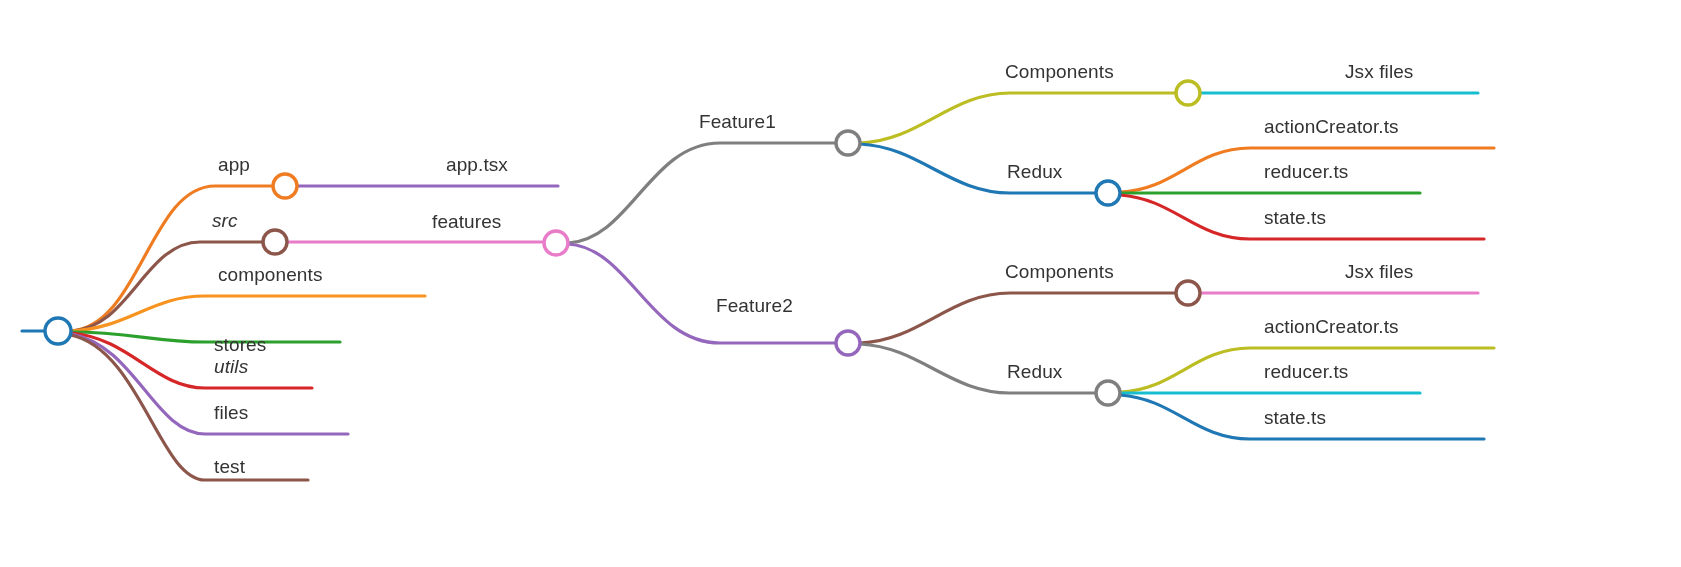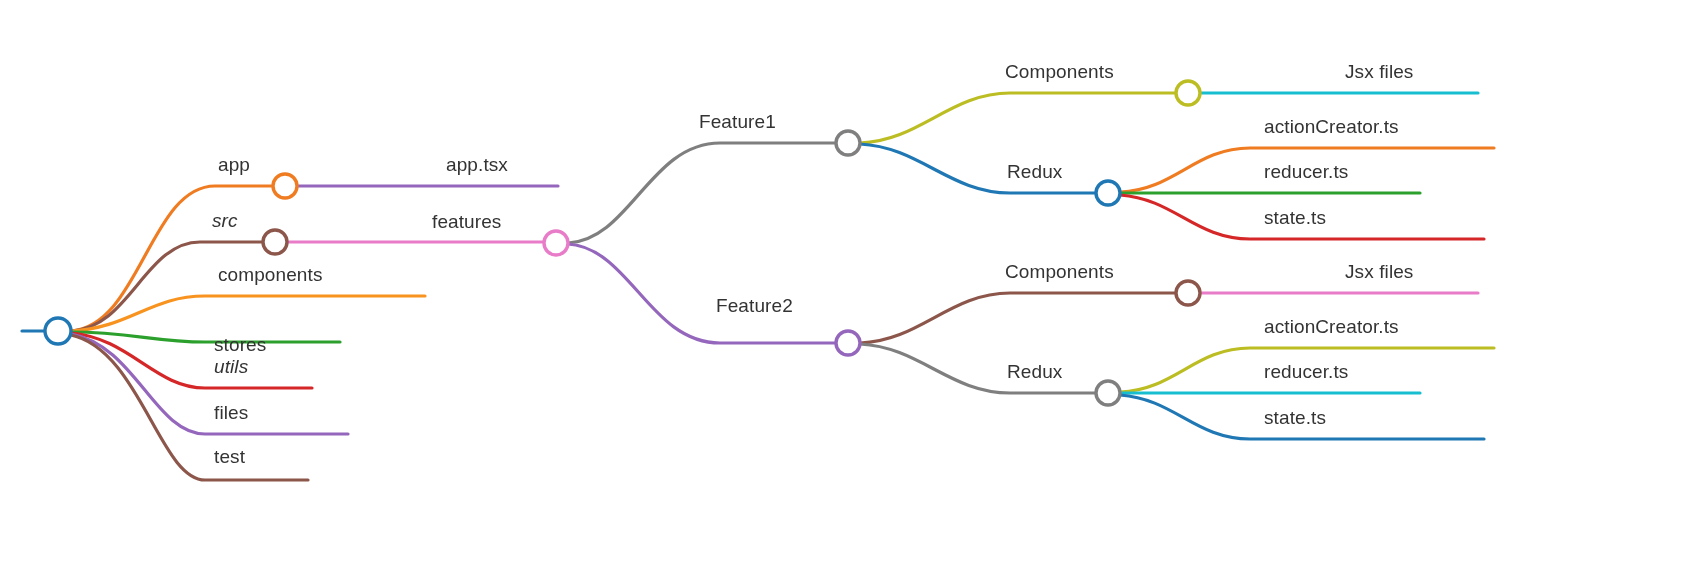--- a/index.html
+++ b/index.html
@@ -92,21 +92,21 @@
         <circle class="mm-node-circle" cx="1108" cy="393" r="12" stroke="#7f7f7f"></circle>
       </g>
   </svg>
   <div id="labels-layer">
       <div class="mm-label" style="left: 218px; top: 155px;">app</div>
       <div class="mm-label" style="left: 212px; top: 211px; font-style: italic;">src</div>
       <div class="mm-label" style="left: 218px; top: 265px;">components</div>
       <div class="mm-label" style="left: 214px; top: 311px; margin-top: 24px;">stores</div>
       <div class="mm-label" style="left: 214px; top: 357px; font-style: italic;">utils</div>
       <div class="mm-label" style="left: 214px; top: 403px;">files</div>
-      <div class="mm-label" style="left: 214px; top: 447px;">test</div>
+      <div class="mm-label" style="left: 214px; top: 457px;">test</div>
       <div class="mm-label" style="left: 446px; top: 155px;">app.tsx</div>
       <div class="mm-label" style="left: 432px; top: 212px;">features</div>
       <div class="mm-label" style="left: 699px; top: 112px;">Feature1</div>
       <div class="mm-label" style="left: 716px; top: 296px;">Feature2</div>
       <div class="mm-label" style="left: 1005px; top: 62px;">Components</div>
       <div class="mm-label" style="left: 1007px; top: 162px;">Redux</div>
       <div class="mm-label" style="left: 1345px; top: 62px;">Jsx files</div>
       <div class="mm-label" style="left: 1264px; top: 117px;">actionCreator.ts</div>
       <div class="mm-label" style="left: 1264px; top: 162px;">reducer.ts</div>
       <div class="mm-label" style="left: 1264px; top: 208px;">state.ts</div>

